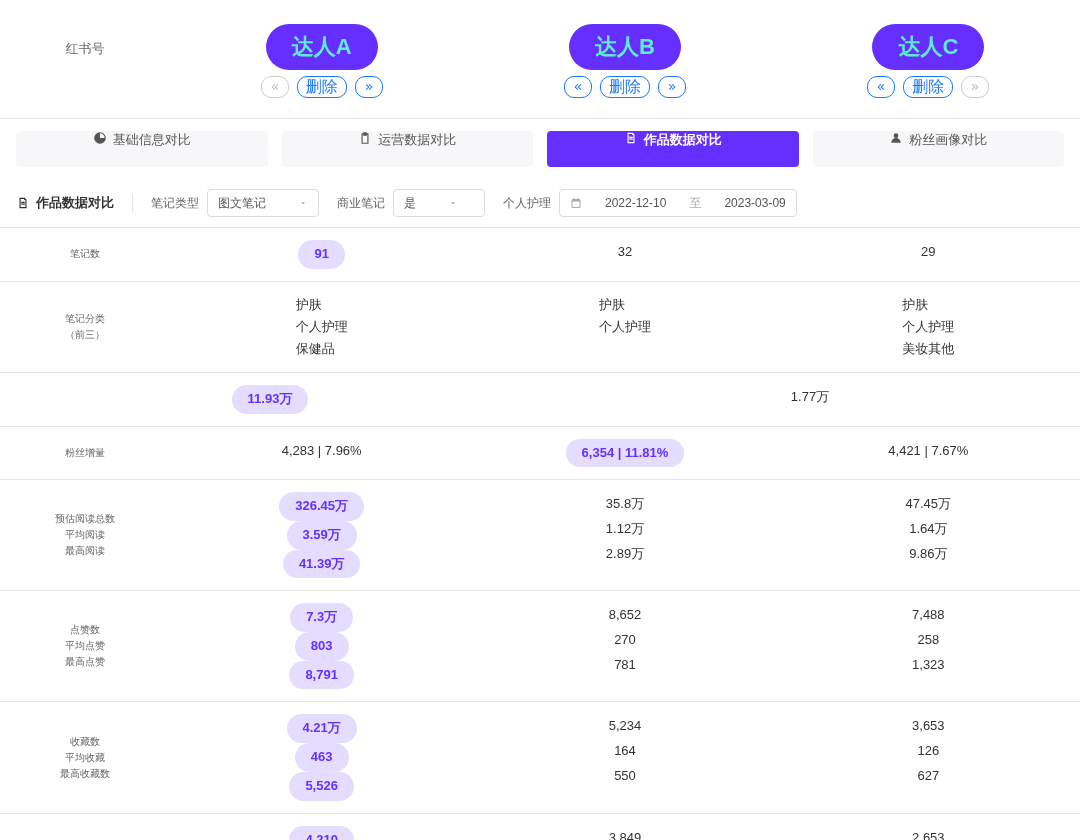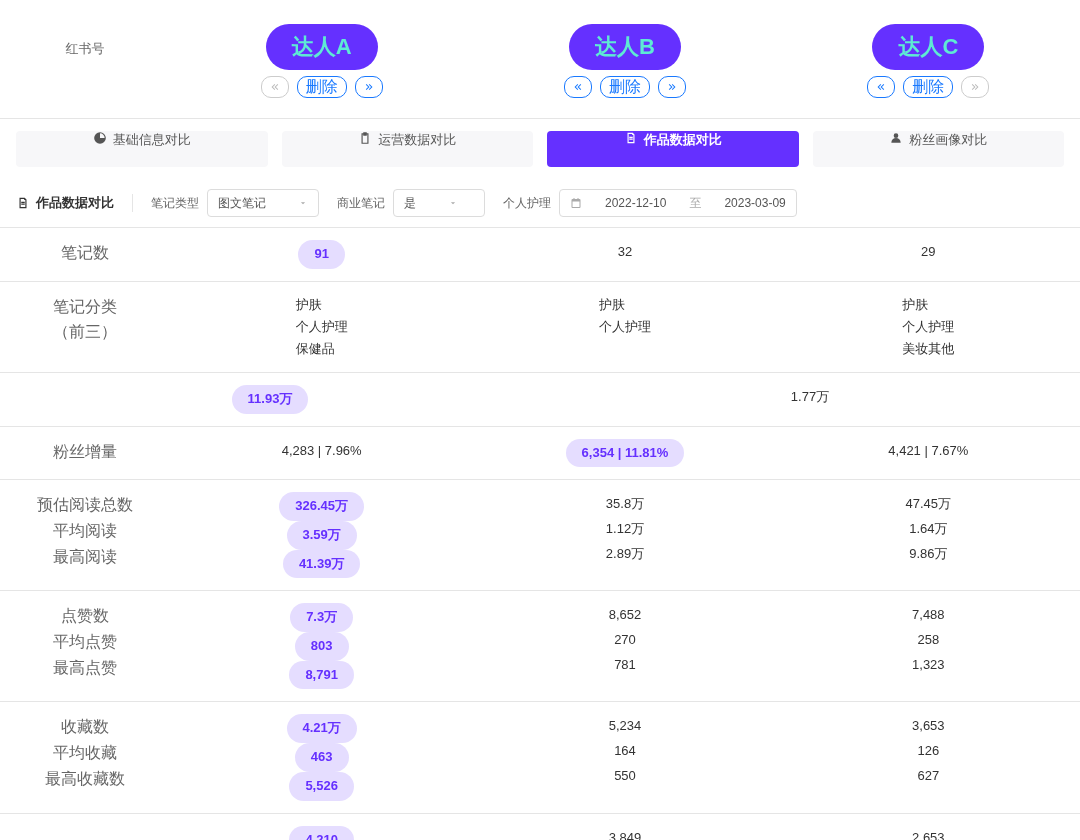--- a/index.html
+++ b/index.html
@@ -42,21 +42,21 @@
   .filter-bar .divider{width:1px;height:18px;background:var(--border)}
   .filter-group{display:flex;align-items:center;gap:8px;color:var(--text-muted);font-size:12px}
   .sel{border:1px solid #dcdcdc;border-radius:4px;height:28px;display:flex;align-items:center;padding:0 10px;gap:32px;min-width:100px;cursor:pointer;color:#555}
   .sel.small{min-width:92px}
   .sel svg,.sel .chev{width:10px;height:10px;color:#aaa}
   .date{border:1px solid #dcdcdc;border-radius:4px;height:28px;display:flex;align-items:center;padding:0 10px;gap:23px;color:#555;min-width:190px}
   .date svg{width:12px;height:12px;color:#aaa}
 
   
   .data-row{display:flex;align-items:stretch;border-bottom:1px solid var(--border)}
-  .row-label{width:170px;display:flex;flex-direction:column;align-items:center;justify-content:flex-start;color:var(--text-muted);font-size:16px;padding:12px 16px}
+  .row-label{width:170px;display:flex;flex-direction:column;align-items:center;justify-content:center;color:var(--text-muted);font-size:10px;padding:12px 16px}
   .row-label span{line-height:1.6}
   .row-cols{flex:1;display:flex}
   .row-col{flex:1;display:flex;flex-direction:column;align-items:center;justify-content:flex-start;padding:12px 0}
   .val{line-height:1.9}
   .pill{display:inline-block;background:var(--purple-light);color:var(--purple);font-weight:600;border-radius:100px;padding:2px 16px}
   .cat-list span{display:block;line-height:1.7}
 </style>
 </head>
 <body>
 

